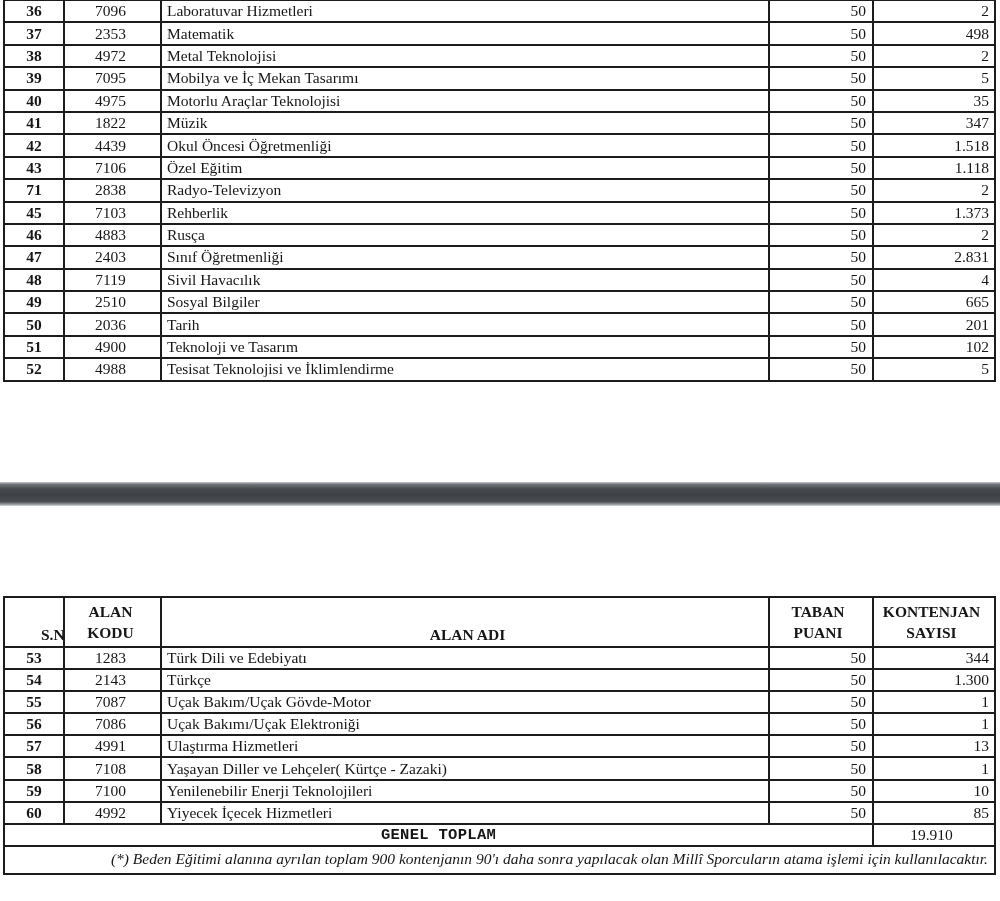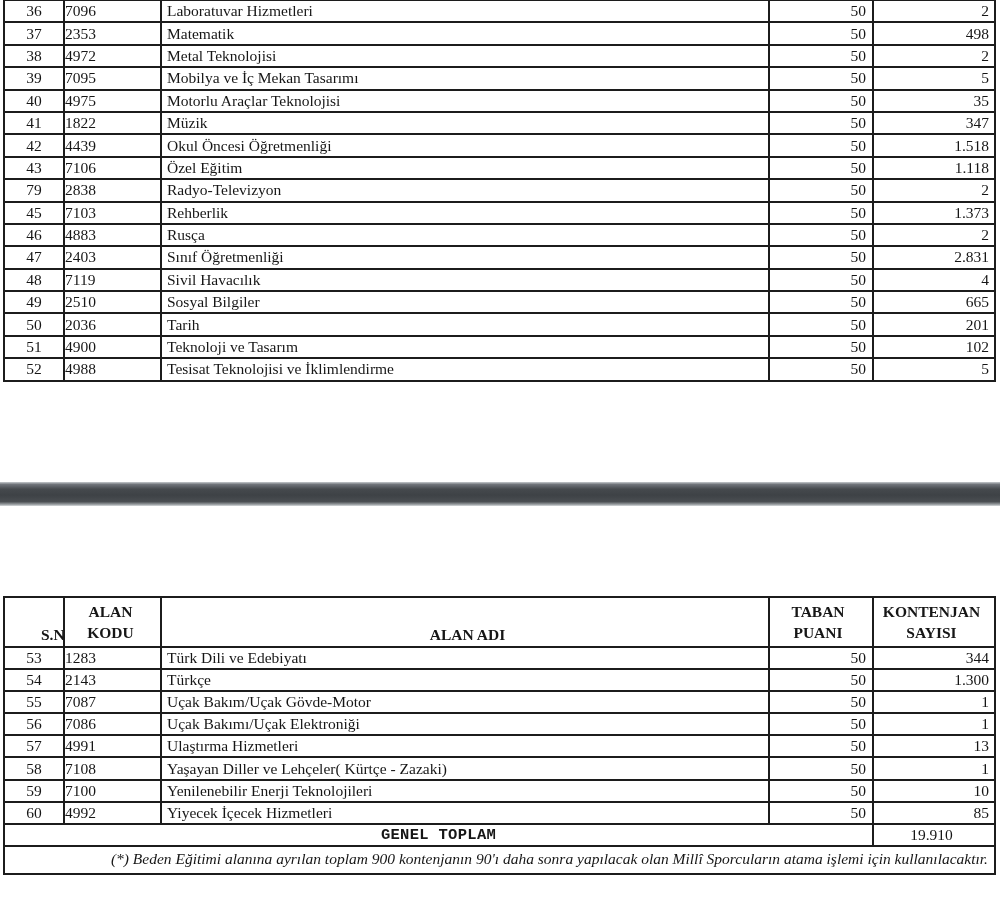--- a/index.html
+++ b/index.html
@@ -34,22 +34,22 @@
   }
 
   
   col.c-sn        { width: 60px;  }
   col.c-kod       { width: 97px;  }
   col.c-ad        { width: 608px; }
   col.c-taban     { width: 104px; }
   col.c-kontenjan { width: 122px; }
 
   
-  .col-sn        { text-align: center; }
-  .col-kod       { text-align: left; padding-right: 4px !important; }
+  .col-sn        { text-align: center; font-weight: bold; }
+  .col-kod       { text-align: center; padding-right: 4px !important; }
   .col-ad        { text-align: left;  padding-left: 5px  !important; }
   .col-taban     { text-align: right; padding-right: 6px !important; }
   .col-kontenjan { text-align: right; padding-right: 5px !important; }
 
   
   #table-top { left: 3px; top: -1px; width: 991px; }
   #table-top tbody td { height: 20.4px; }
 
   
   #page-separator {
@@ -166,21 +166,21 @@
         <td class="col-kontenjan">1.518</td>
       </tr>
       <tr>
         <td class="col-sn">43</td>
         <td class="col-kod">7106</td>
         <td class="col-ad">Özel Eğitim</td>
         <td class="col-taban">50</td>
         <td class="col-kontenjan">1.118</td>
       </tr>
       <tr>
-        <td class="col-sn">79</td>
+        <td class="col-sn">71</td>
         <td class="col-kod">2838</td>
         <td class="col-ad">Radyo-Televizyon</td>
         <td class="col-taban">50</td>
         <td class="col-kontenjan">2</td>
       </tr>
       <tr>
         <td class="col-sn">45</td>
         <td class="col-kod">7103</td>
         <td class="col-ad">Rehberlik</td>
         <td class="col-taban">50</td>

